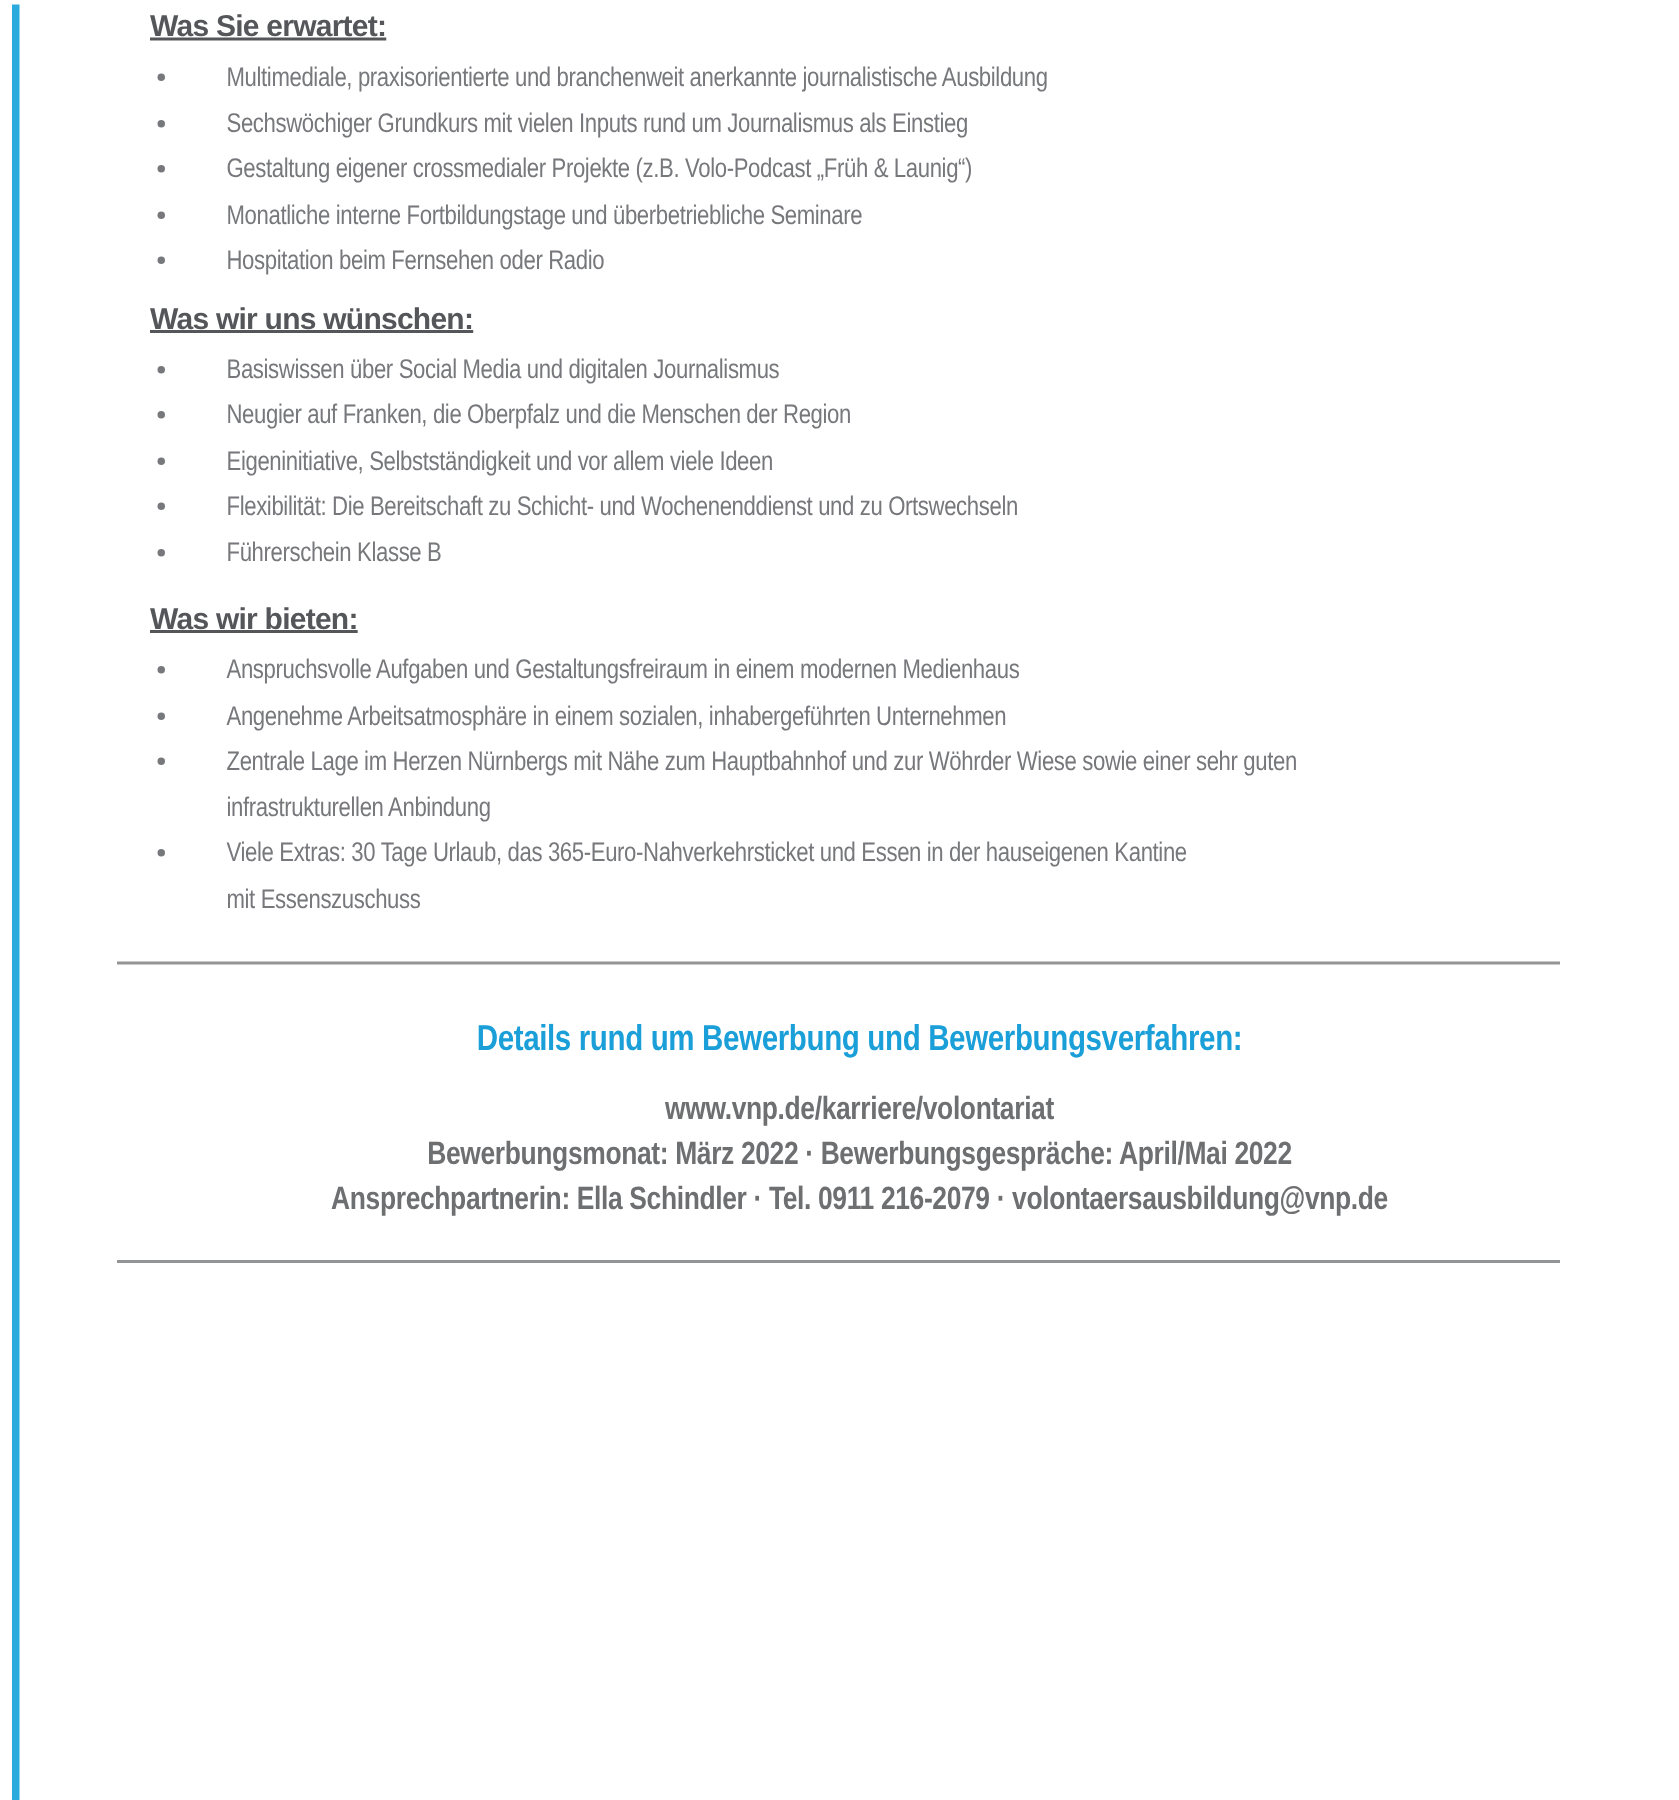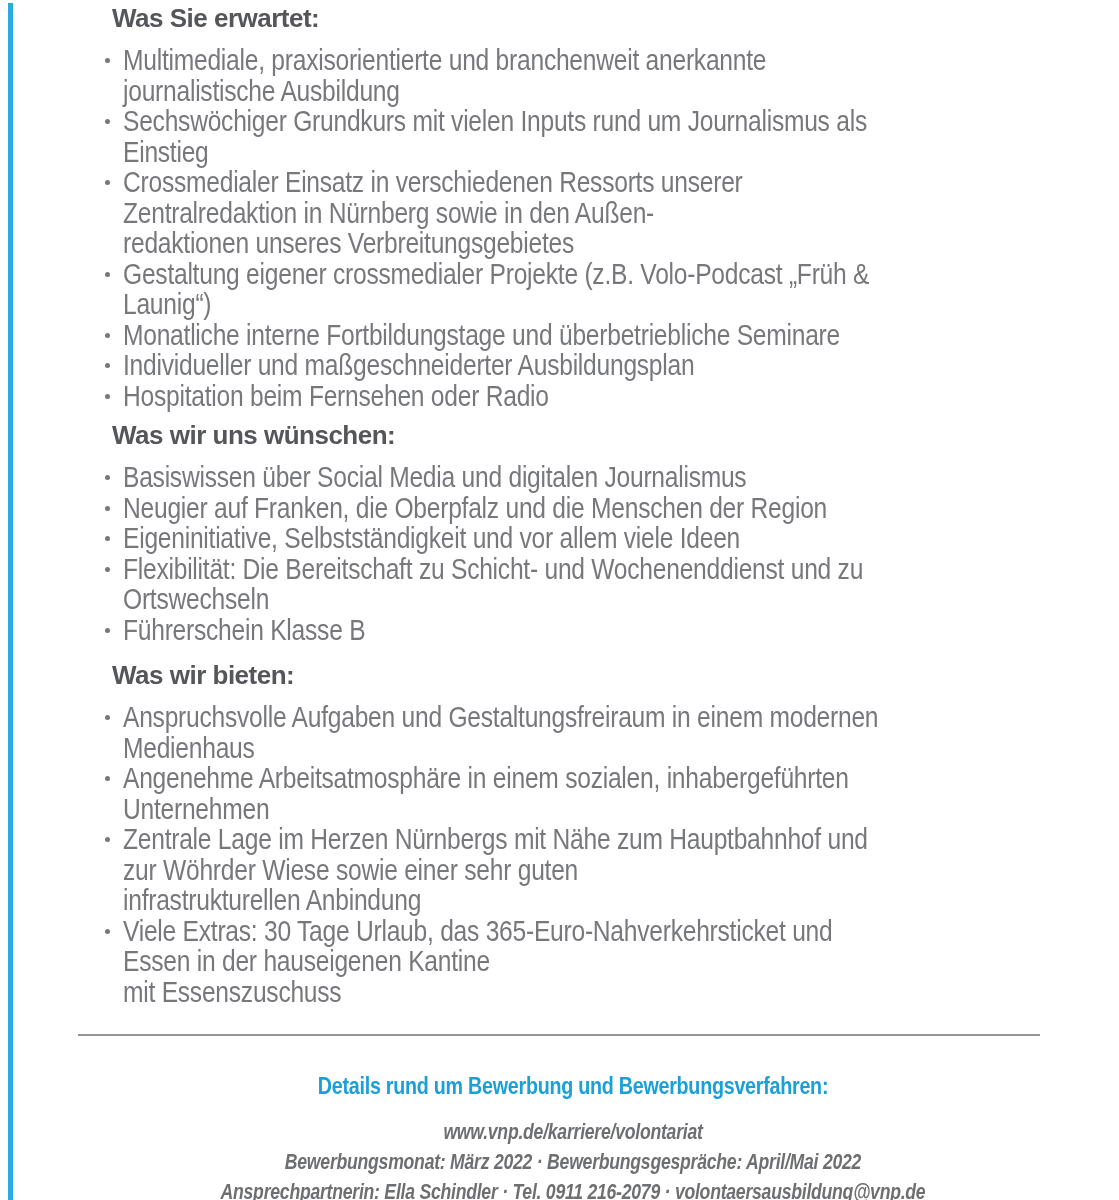--- a/index.html
+++ b/index.html
@@ -24,41 +24,43 @@
     width: 5px;
     height: 1200px;
     background: var(--accent, #2BAADE);
   }
   .content {
     position: relative;
     margin-left: 100px;
     width: 945px;
   }
   .section-title {
-    margin: 12px;
+    margin: 0;
     font-weight: bold;
-    font-size: 26px;
+    font-size: 20px;
     line-height: 30px;
     letter-spacing: -0.5px;
     color: var(--heading, #55565A);
+    text-decoration: underline;
   }
   .st-1 { margin-top: 3px; }
   .st-2 { margin-top: 9px; }
   .st-3 { margin-top: 15px; }
   ul.bullets {
     list-style: none;
     margin: 3px 0 0 0;
     padding: 0;
   }
   ul.bullets li {
     display: flex;
     align-items: flex-start;
-    font-size: 30px;
+    font-size: 18px;
     line-height: 30.5px;
     color: var(--body, #77787B);
+    gap: 28px;
   }
   ul.bullets .dot {
     flex: none;
     width: 23px;
     padding-left: 5px;
     box-sizing: border-box;
   }
   ul.bullets .dot::before {
     content: "";
     display: block;
@@ -93,21 +95,21 @@
     transform-origin: center top;
     letter-spacing: -0.3px;
   }
   .details-heading {
     margin-top: 35px;
     font-weight: bold;
     font-size: 24px;
     line-height: 30px;
     color: var(--link, #1B9FD8);
   }
-  .contact-lines { margin-top: 16px; font-style: italic; }
+  .contact-lines { margin-top: 16px; }
   .contact-line {
     font-weight: bold;
     font-size: 21.5px;
     line-height: 30px;
     color: var(--body-bold, #6E6F71);
   }
 </style>
 </head>
 <body>
 
@@ -121,34 +123,25 @@
           <li>
             <span class="dot"></span>
             <span class="li-text">Multimediale, praxisorientierte und branchenweit anerkannte journalistische Ausbildung</span>
           </li>
           <li>
             <span class="dot"></span>
             <span class="li-text">Sechswöchiger Grundkurs mit vielen Inputs rund um Journalismus als Einstieg</span>
           </li>
           <li>
             <span class="dot"></span>
-            <span class="li-text">Crossmedialer Einsatz in verschiedenen Ressorts unserer Zentralredaktion in Nürnberg sowie in den Außen-
-redaktionen unseres Verbreitungsgebietes</span>
-          </li>
-          <li>
-            <span class="dot"></span>
             <span class="li-text">Gestaltung eigener crossmedialer Projekte (z.B. Volo-Podcast „Früh &amp; Launig“)</span>
           </li>
           <li>
             <span class="dot"></span>
             <span class="li-text">Monatliche interne Fortbildungstage und überbetriebliche Seminare</span>
-          </li>
-          <li>
-            <span class="dot"></span>
-            <span class="li-text">Individueller und maßgeschneiderter Ausbildungsplan</span>
           </li>
           <li>
             <span class="dot"></span>
             <span class="li-text">Hospitation beim Fernsehen oder Radio</span>
           </li>
         </ul>
     </section>
 
     <section>
       <h2 class="section-title st-2">Was wir uns wünschen:</h2>

